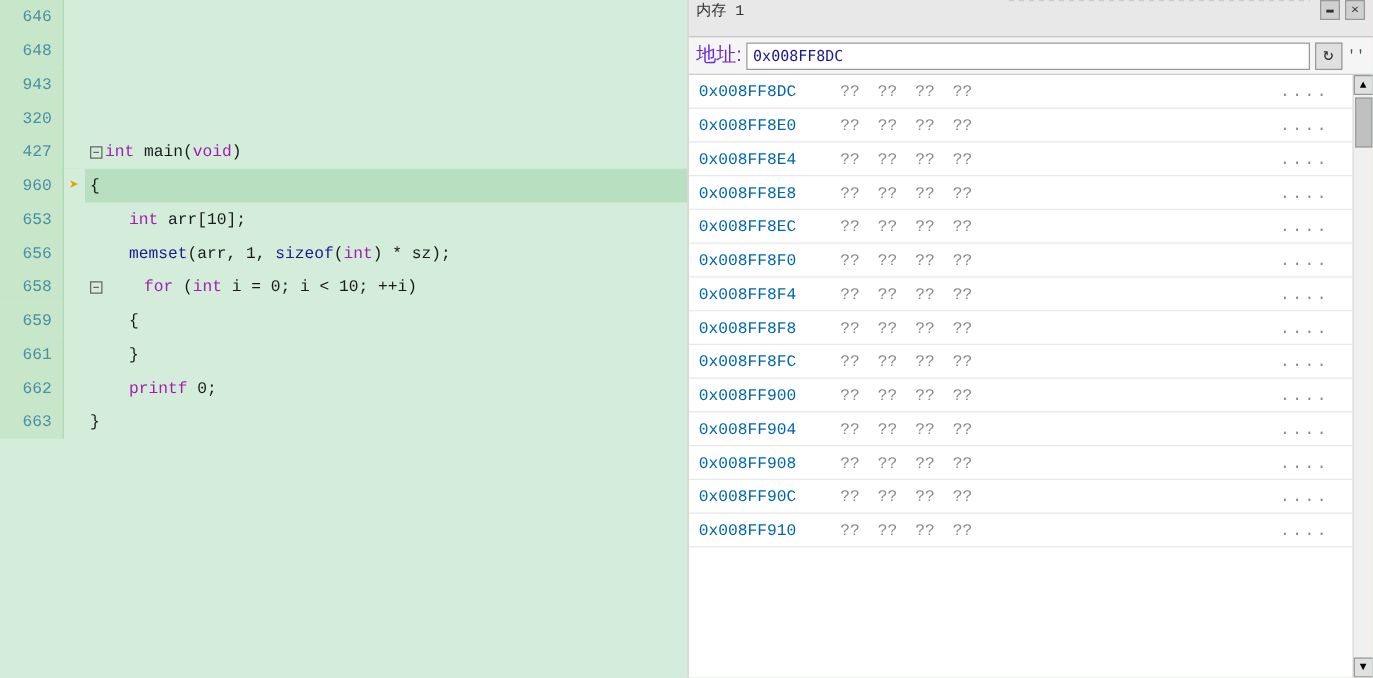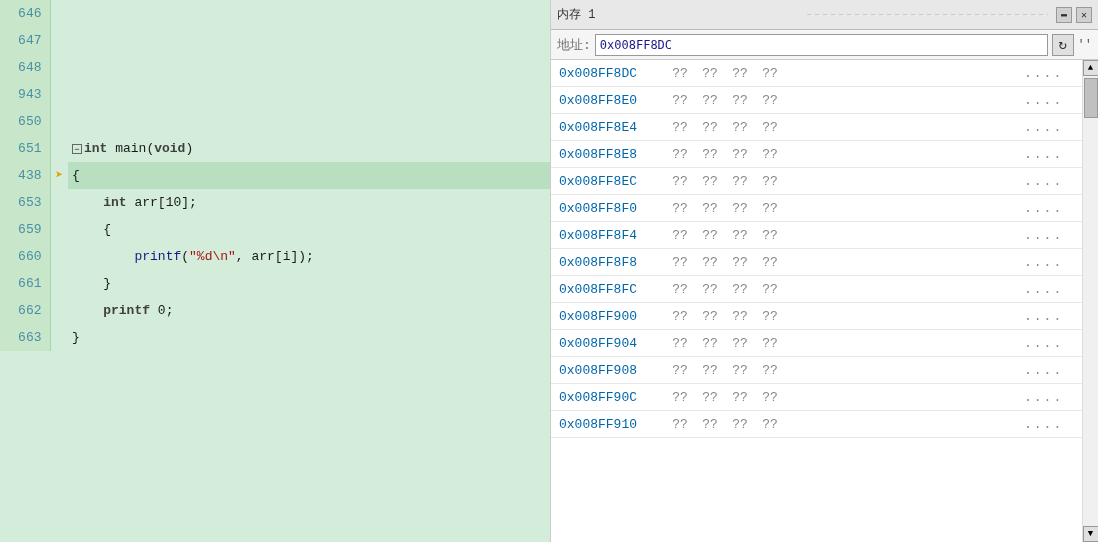--- a/index.html
+++ b/index.html
@@ -51,21 +51,21 @@
       background: #d4edda;
     }
 
     .code-content {
       padding-left: 4px;
       font-size: 13px;
       color: #1a1a1a;
       white-space: pre;
     }
 
-    .kw { color: #404040; font-weight: bold; }
+    .kw { color: #a21caf; font-weight: normal; }
     .fn { color: #1a1a8b; }
     .str { color: #a31515; }
 
     .current-line { background: #b8dfc0; }
     .collapse-box {
       display: inline-block;
       width: 10px;
       height: 10px;
       border: 1px solid #666;
       text-align: center;
@@ -87,21 +87,20 @@
       border-left: 1px solid #ccc;
       display: flex;
       flex-direction: column;
     }
 
     .memory-titlebar {
       height: 30px;
       background: #e8e8e8;
       border-bottom: 1px solid #bbb;
       display: flex;
-      align-items: center;
       padding: 0 6px;
       gap: 4px;
     }
 
     .memory-title-text {
       font-size: 12px;
       color: #333;
       flex: 1;
     }
 
@@ -122,23 +121,23 @@
       height: 30px;
       background: #f5f5f5;
       border-bottom: 1px solid #ccc;
       display: flex;
       align-items: center;
       padding: 0 6px;
       gap: 4px;
     }
 
     .addr-label {
-      font-size: 13px;
-      color: #737373;
-      font-family: Liberation Mono, monospace;
+      font-size: 16px;
+      color: #6d28d9;
+      font-family: Liberation Sans, sans-serif;
     }
 
     .addr-input {
       flex: 1;
       height: 22px;
       border: 1px solid #999;
       background: white;
       font-family: Consolas, monospace;
       font-size: 12px;
       padding: 0 4px;
@@ -265,63 +264,63 @@
 
 <div class="editor-area">
   <table class="code-table">
     <tbody id="code-body">
         <tr class="code-row">
           <td class="line-num">646</td>
           <td class="line-arrow"></td>
           <td class="code-content"><span></span></td>
         </tr>
         <tr class="code-row">
-          <td class="line-num">647</td>
+          <td class="line-num">648</td>
           <td class="line-arrow"></td>
           <td class="code-content"><span></span></td>
         </tr>
         <tr class="code-row">
-          <td class="line-num">648</td>
+          <td class="line-num">943</td>
           <td class="line-arrow"></td>
           <td class="code-content"><span></span></td>
         </tr>
         <tr class="code-row">
-          <td class="line-num">943</td>
+          <td class="line-num">320</td>
           <td class="line-arrow"></td>
           <td class="code-content"><span></span></td>
         </tr>
         <tr class="code-row">
-          <td class="line-num">650</td>
-          <td class="line-arrow"></td>
-          <td class="code-content"><span></span></td>
-        </tr>
-        <tr class="code-row">
-          <td class="line-num">651</td>
+          <td class="line-num">427</td>
           <td class="line-arrow"></td>
           <td class="code-content"><span class="collapse-box">−</span><span><span class="kw">int</span> main(<span class="kw">void</span>)</span></td>
         </tr>
         <tr class="code-row current-line">
-          <td class="line-num">438</td>
+          <td class="line-num">960</td>
           <td class="line-arrow">➤</td>
           <td class="code-content"><span>{</span></td>
         </tr>
         <tr class="code-row">
           <td class="line-num">653</td>
           <td class="line-arrow"></td>
           <td class="code-content"><span>&nbsp;&nbsp;&nbsp;&nbsp;<span class="kw">int</span> arr[10];</span></td>
         </tr>
         <tr class="code-row">
+          <td class="line-num">656</td>
+          <td class="line-arrow"></td>
+          <td class="code-content"><span>&nbsp;&nbsp;&nbsp;&nbsp;<span class="fn">memset</span>(arr, 1, <span class="fn">sizeof</span>(<span class="kw">int</span>) * sz);</span></td>
+        </tr>
+        <tr class="code-row">
+          <td class="line-num">658</td>
+          <td class="line-arrow"></td>
+          <td class="code-content"><span class="collapse-box">−</span><span>&nbsp;&nbsp;&nbsp;&nbsp;<span class="kw">for</span> (<span class="kw">int</span> i = 0; i &lt; 10; ++i)</span></td>
+        </tr>
+        <tr class="code-row">
           <td class="line-num">659</td>
           <td class="line-arrow"></td>
           <td class="code-content"><span>&nbsp;&nbsp;&nbsp;&nbsp;{</span></td>
-        </tr>
-        <tr class="code-row">
-          <td class="line-num">660</td>
-          <td class="line-arrow"></td>
-          <td class="code-content"><span>&nbsp;&nbsp;&nbsp;&nbsp;&nbsp;&nbsp;&nbsp;&nbsp;<span class="fn">printf</span>(<span class="str">"%d\n"</span>, arr[i]);</span></td>
         </tr>
         <tr class="code-row">
           <td class="line-num">661</td>
           <td class="line-arrow"></td>
           <td class="code-content"><span>&nbsp;&nbsp;&nbsp;&nbsp;}</span></td>
         </tr>
         <tr class="code-row">
           <td class="line-num">662</td>
           <td class="line-arrow"></td>
           <td class="code-content"><span>&nbsp;&nbsp;&nbsp;&nbsp;<span class="kw">printf</span> 0;</span></td>

